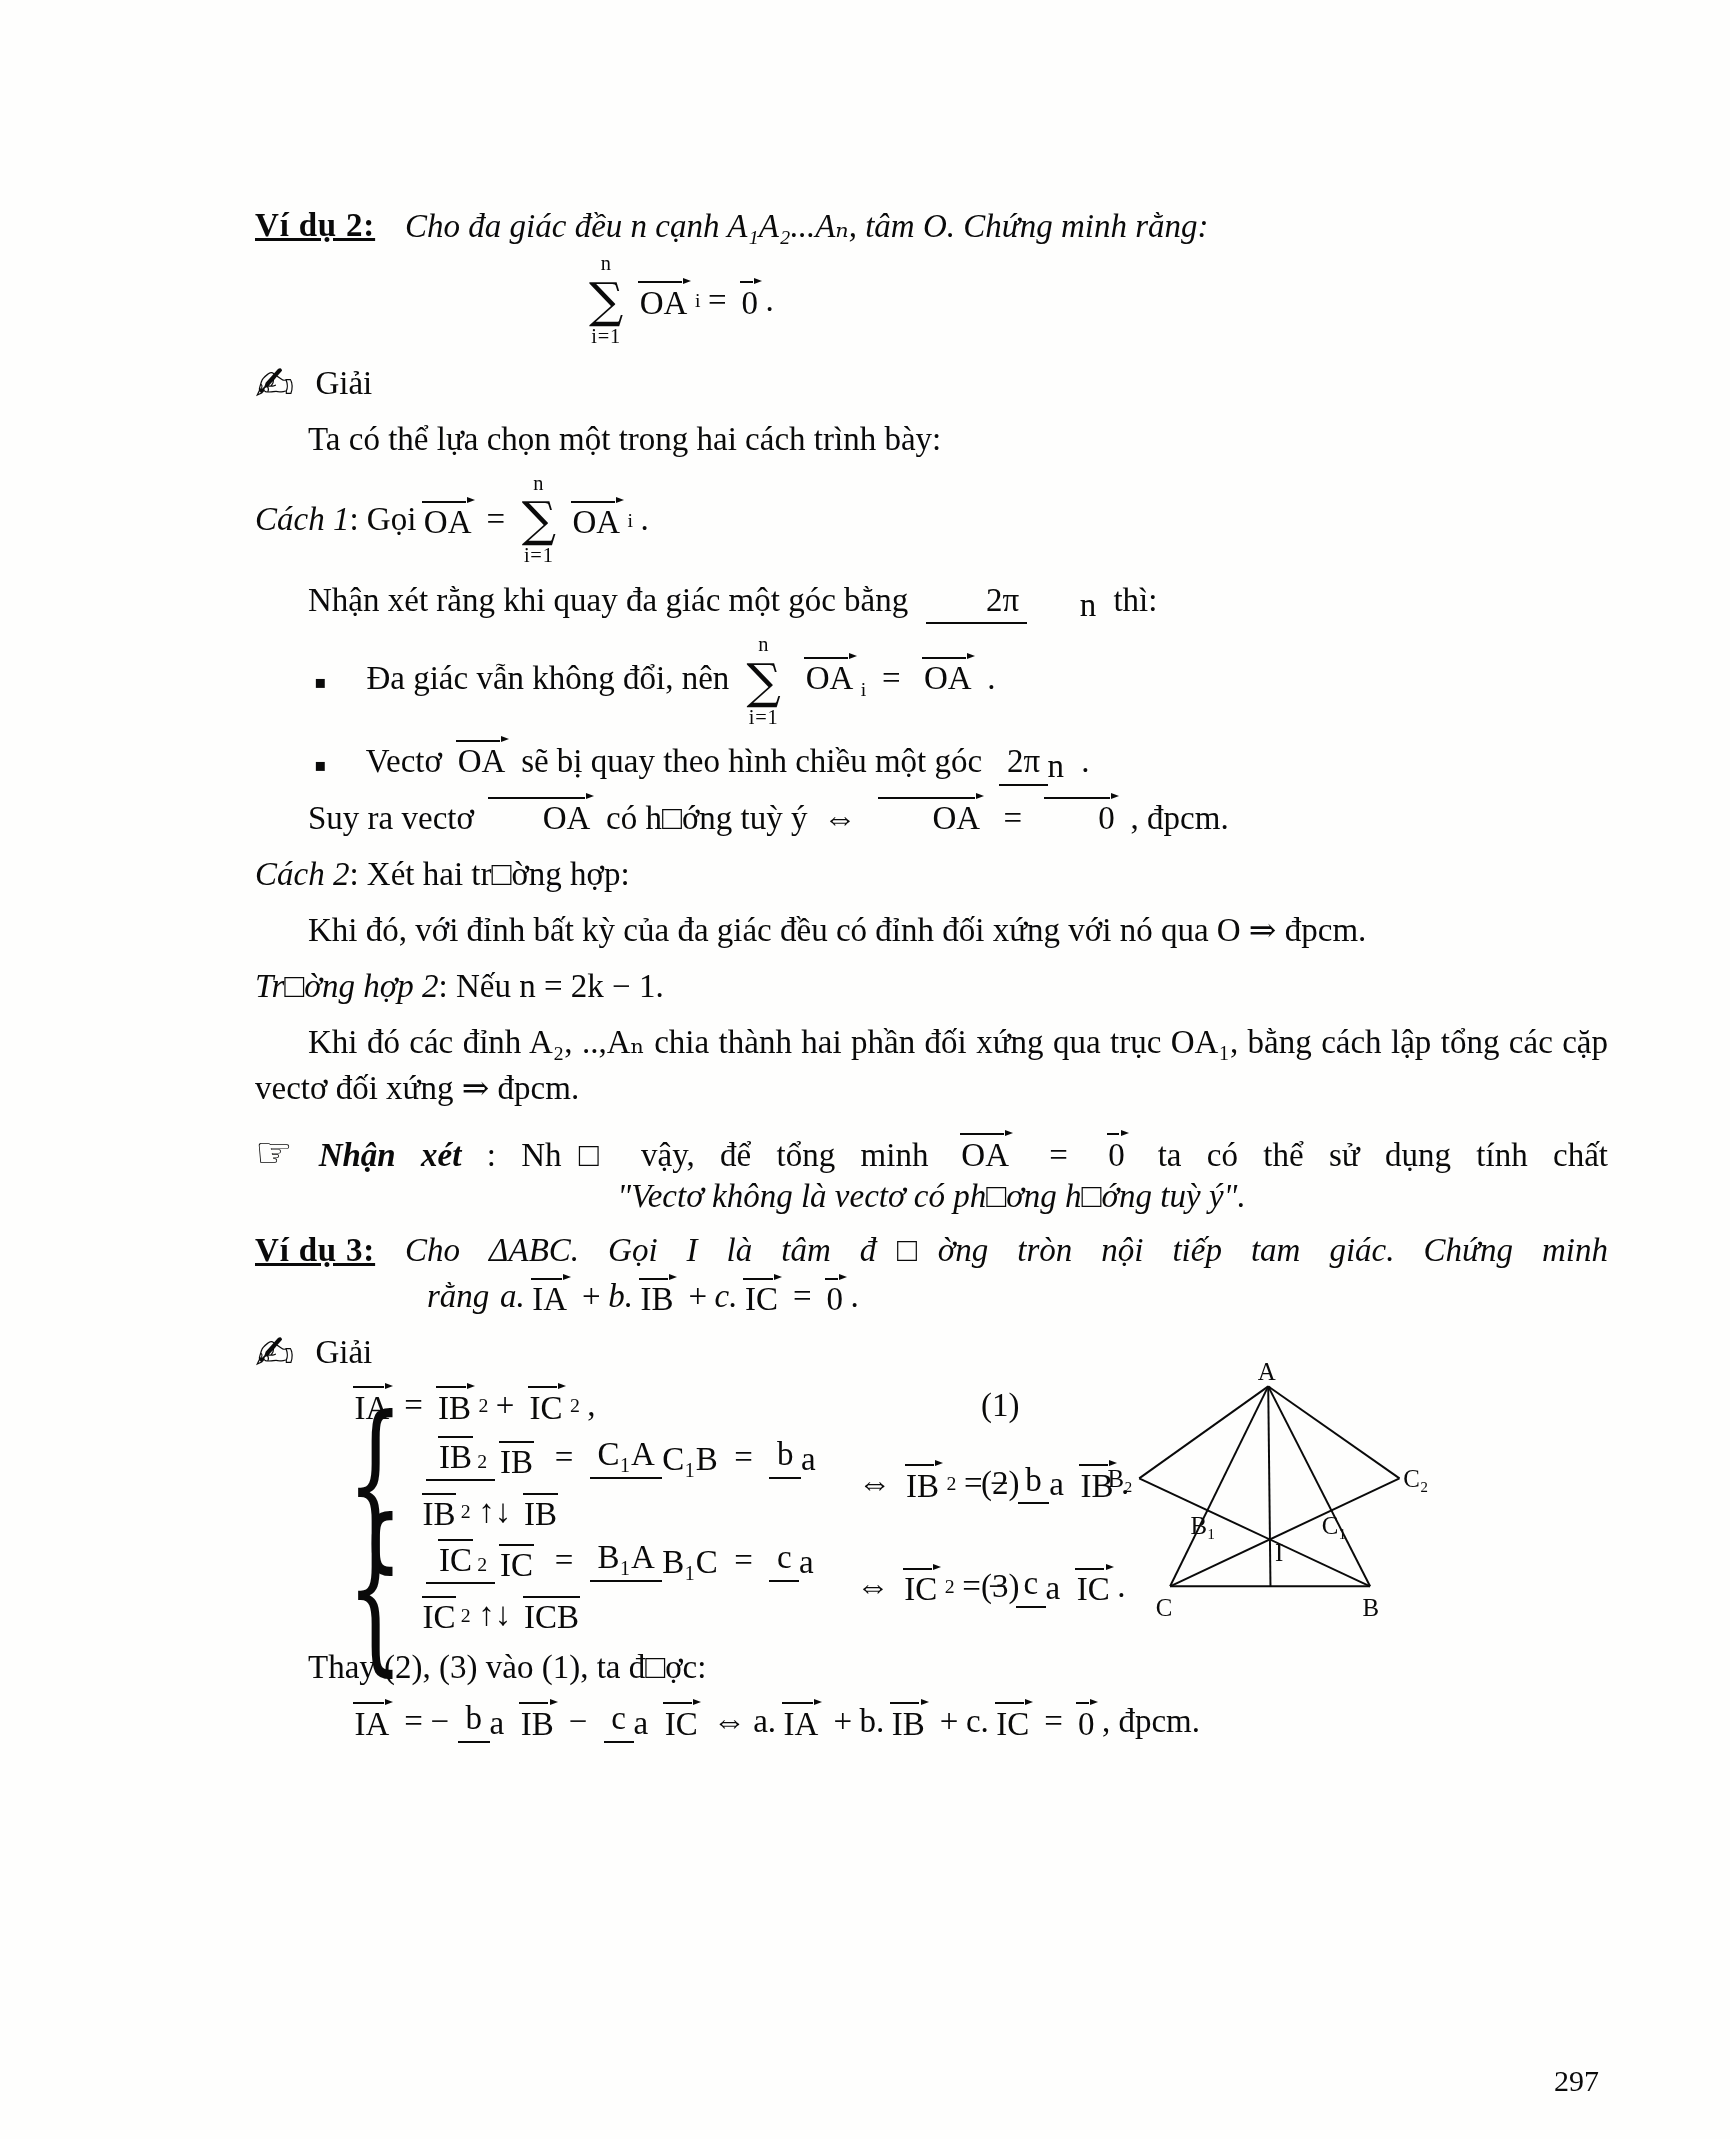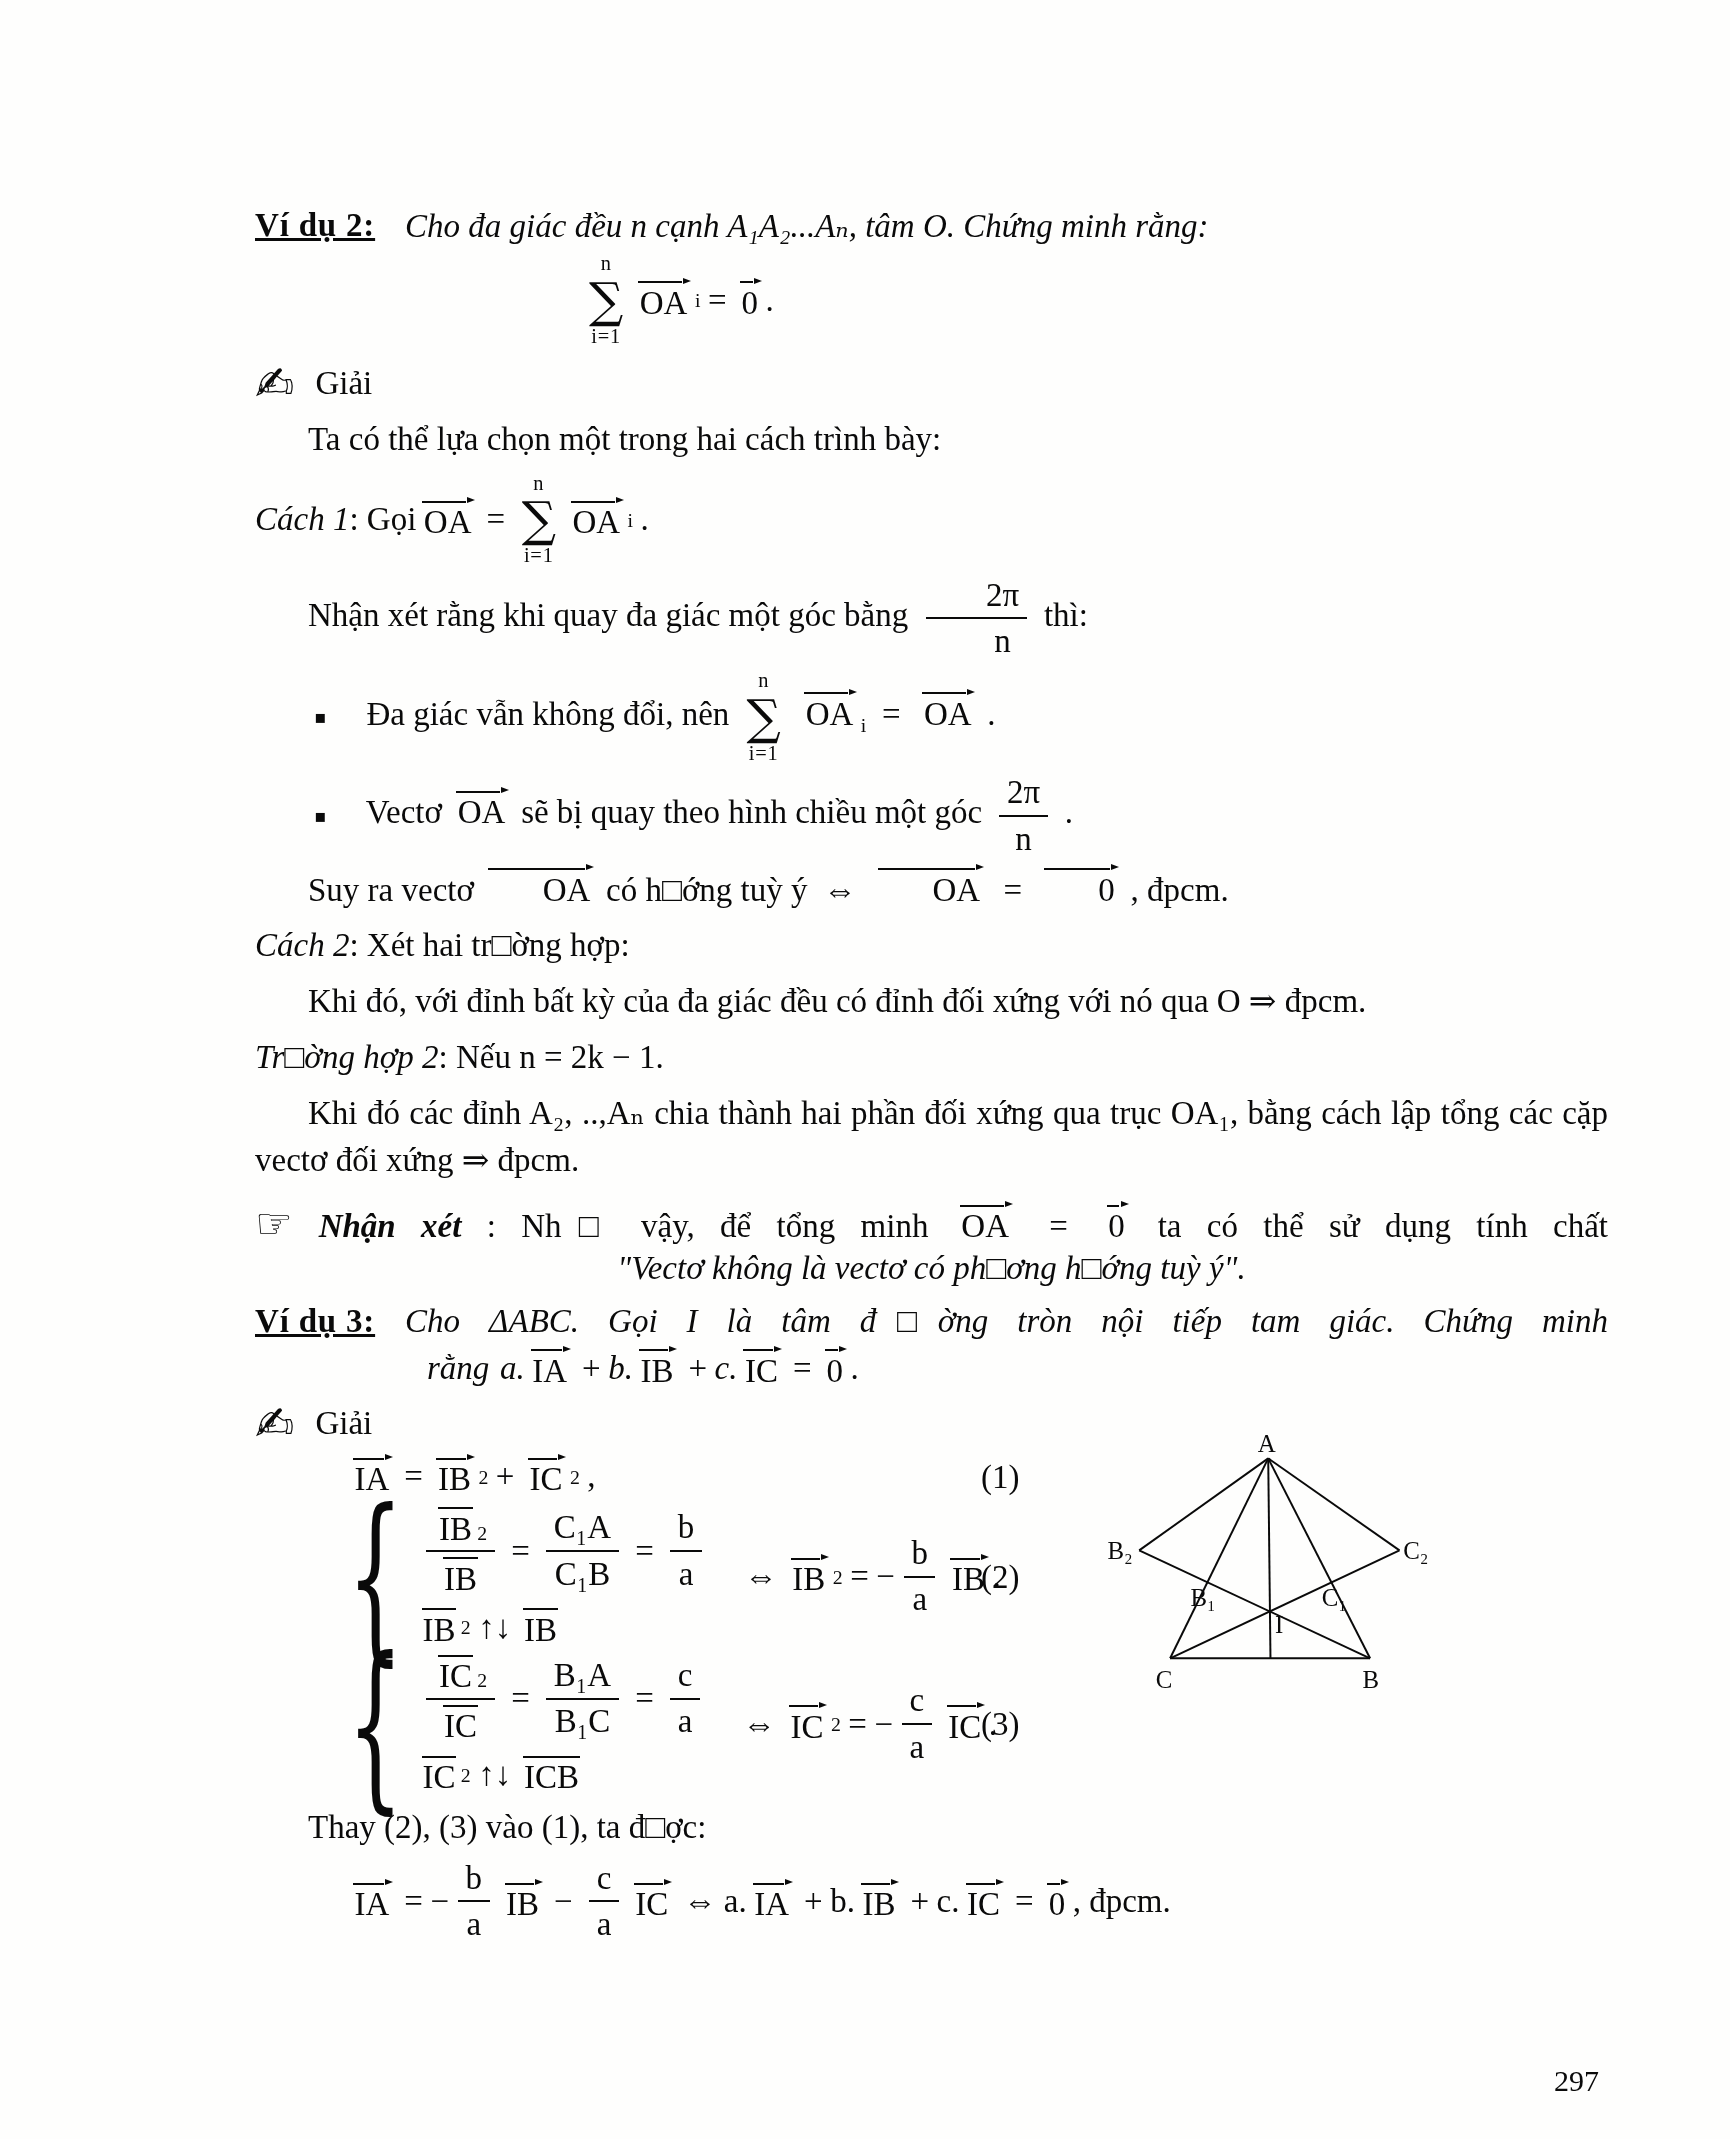--- a/index.html
+++ b/index.html
@@ -18,21 +18,21 @@
   .vec{position:relative;display:inline-block;padding:6.8px 3px 0;line-height:1.02;margin:0 4.5px}
   .vec::before{content:"";position:absolute;left:1.5px;right:8.3px;top:1.5px;border-top:2.3px solid #0a0a0a}
   .vec::after{content:"";position:absolute;right:-0.8px;top:-2.3px;width:0;height:0;
               border-left:8.3px solid #0a0a0a;border-top:3.8px solid transparent;border-bottom:3.8px solid transparent}
   .bar{position:relative;display:inline-block;padding:6.8px 2.3px 0;line-height:1.02;margin:0 3px}
   .bar::before{content:"";position:absolute;left:1.5px;right:1.5px;top:1.5px;border-top:2.3px solid #0a0a0a}
   sub.ss{font-size:0.6em;line-height:0}
   .sum{display:inline-flex;flex-direction:column;align-items:center;vertical-align:middle;margin:0 9px;line-height:1}
   .sum .lim{font-size:20.4px;line-height:1.15;letter-spacing:0.8px}
   .sum .sg{font-size:48px;line-height:1.02;font-family:"DejaVu Serif",serif}
-  .frac{display:inline-flex;flex-direction:column;align-items:center;vertical-align:middle;margin:0 9px;line-height:1.12}
+  .frac{display:inline-flex;flex-direction:row;align-items:center;vertical-align:middle;margin:0 9px;line-height:1.12}
   .frac .fn{border-bottom:2.3px solid #0a0a0a;padding:0 7.5px 3.8px;display:inline-flex;align-items:baseline;justify-content:center}
   .frac .fd{padding-top:3.8px;display:inline-flex;align-items:baseline;justify-content:center}
   .mtok{margin:0 7.5px}
   .icon-pen{font-size:47px;margin-right:21px;line-height:1;font-family:"DejaVu Sans",sans-serif}
   .icon-hand{font-size:42px;margin-right:26px;line-height:1;font-family:"DejaVu Sans",sans-serif}
   .giai{}
   .giai-line{display:flex;align-items:center;margin:12px 0 4.5px}
   .bul-line{padding-left:59px;margin:9px 0;line-height:1.42}
   .bullet{display:inline-block;font-size:18px;vertical-align:middle;margin-right:32px;font-family:"DejaVu Sans",sans-serif}
   .exhead{display:flex;align-items:center;margin:16.6px 0 7.5px}

